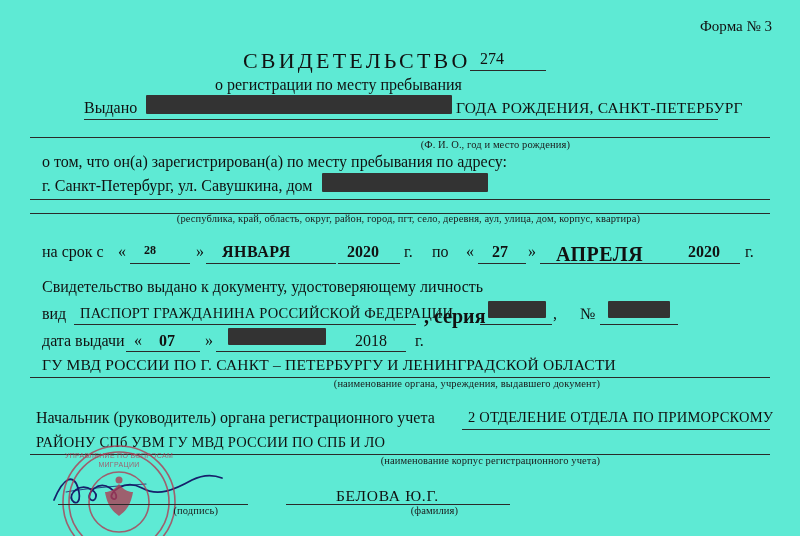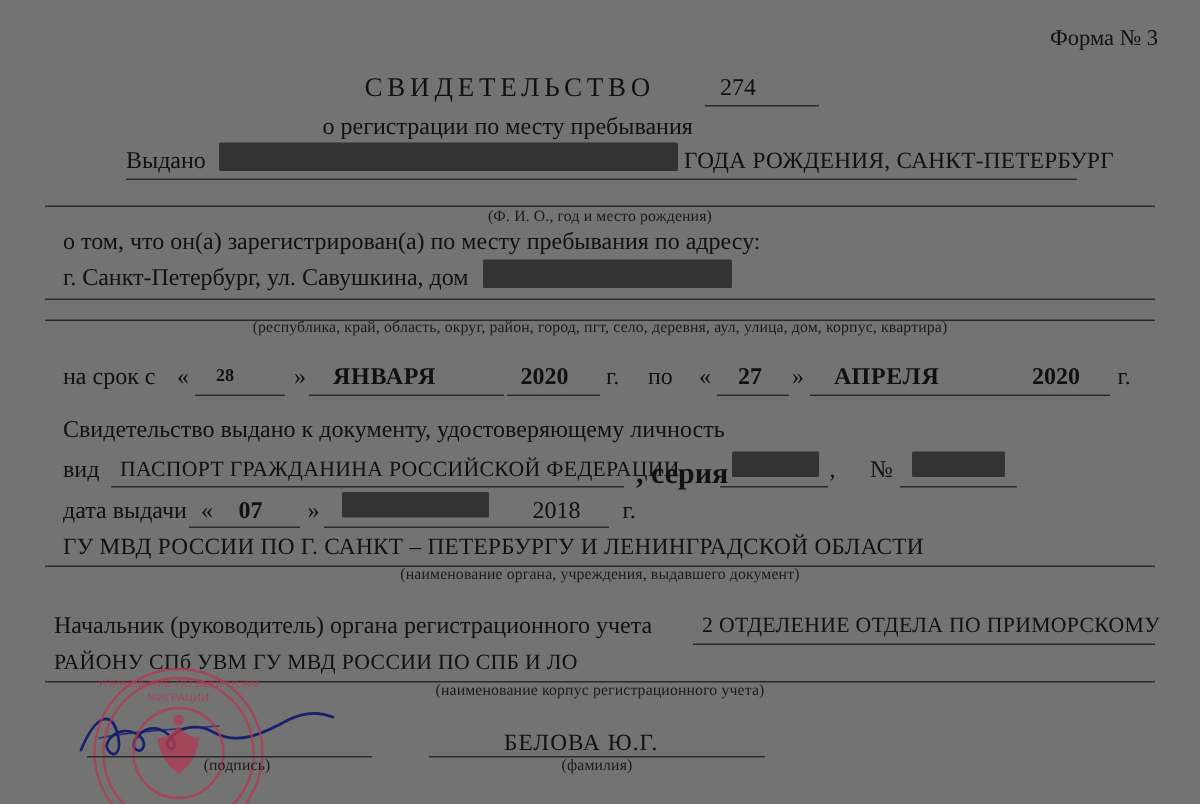--- a/index.html
+++ b/index.html
@@ -12,56 +12,56 @@
     background: #ffffff;
     font-family: "Liberation Serif", serif;
     color: #111111;
     overflow: hidden;
     position: relative;
   }
   .page {
     position: relative;
     width: 800px;
     height: 536px;
-    background: #737373;
+    background: #5eead4;
   }
   
   .abs { position: absolute; }
   .rule {
     position: absolute;
     border-bottom: 1px solid #2a2a2a;
     height: 0;
   }
   .redact {
     position: absolute;
     background: #333333;
     border-radius: 1px;
   }
   .caption {
     font-size: 10.5px;
     font-family: "Liberation Serif", serif;
     color: #1a1a1a;
-    text-align: center;
+    text-align: right;
     letter-spacing: .1px;
   }
   .txt {
     font-size: 15.5px;
     white-space: nowrap;
   }
 
   
   #form-no {
     right: 28px;
     top: 18px;
     font-size: 15px;
   }
   #doc-title {
     left: 243px;
     top: 48px;
-    font-size: 18px;
+    font-size: 22px;
     letter-spacing: 3.2px;
     font-weight: normal;
   }
   #doc-number {
     left: 480px;
     top: 50px;
     font-size: 16px;
   }
   #doc-number-rule {
     left: 470px;
@@ -95,21 +95,21 @@
   #term-day-from { left: 144px; top: 243px; font-size: 12px; font-weight: bold; }
   #term-q1 { left: 118px; top: 243px; font-size: 16px; }
   #term-q2 { left: 196px; top: 243px; font-size: 16px; }
   #term-month-from { left: 222px; top: 243px; font-size: 16px; font-weight: bold; letter-spacing: .5px; }
   #term-year-from { left: 347px; top: 243px; font-size: 16px; font-weight: bold; }
   #term-g1 { left: 404px; top: 243px; font-size: 16px; }
   #term-po { left: 432px; top: 243px; font-size: 16px; }
   #term-q3 { left: 466px; top: 243px; font-size: 16px; }
   #term-day-to { left: 492px; top: 243px; font-size: 16px; font-weight: bold; }
   #term-q4 { left: 528px; top: 243px; font-size: 16px; }
-  #term-month-to { left: 556px; top: 243px; font-size: 16px; font-weight: bold; letter-spacing: .5px; }
+  #term-month-to { left: 556px; top: 243px; font-size: 20px; font-weight: bold; letter-spacing: .5px; }
   #term-year-to { left: 688px; top: 243px; font-size: 16px; font-weight: bold; }
   #term-g2 { left: 745px; top: 243px; font-size: 16px; }
   #term-rule-day-from { left: 130px; top: 263px; width: 60px; }
   #term-rule-month-from { left: 206px; top: 263px; width: 130px; }
   #term-rule-year-from { left: 338px; top: 263px; width: 62px; }
   #term-rule-day-to { left: 478px; top: 263px; width: 48px; }
   #term-rule-month-to { left: 540px; top: 263px; width: 140px; }
   #term-rule-year-to { left: 680px; top: 263px; width: 60px; }
 
   

